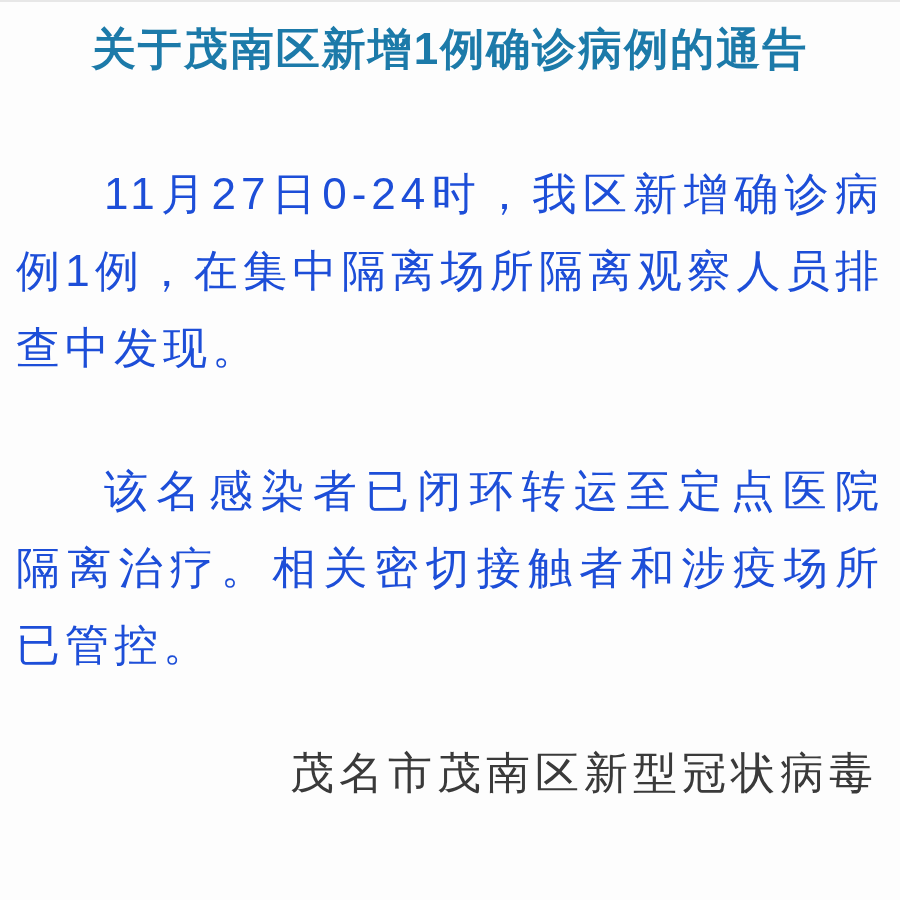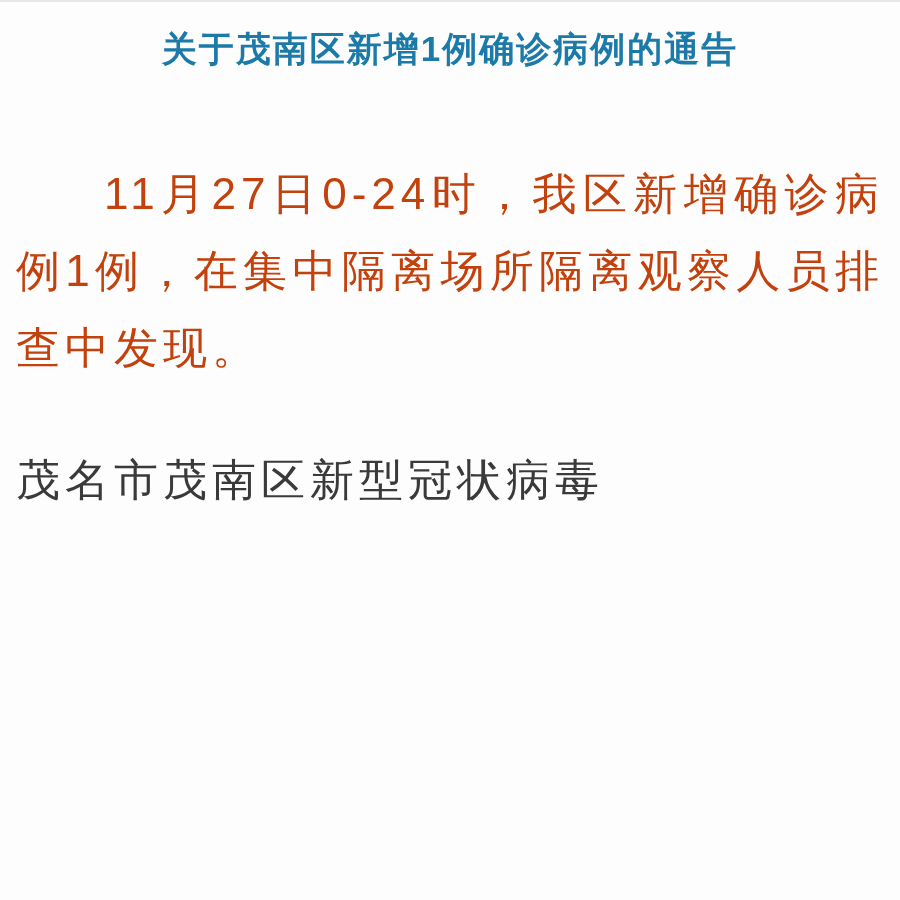--- a/index.html
+++ b/index.html
@@ -18,61 +18,63 @@
     width: 100%;
     background: #e7e7e7;
   }
   .notice {
     padding: 0 16px;
     box-sizing: border-box;
     width: 900px;
   }
   .title {
     margin: 17px 0 0 0;
-    font-size: 35px;
+    font-size: 44px;
     line-height: 60px;
     font-weight: 700;
     text-align: center;
     letter-spacing: 2px;
     color: #1c7aa9;
   }
   .para {
     margin: 0;
     font-size: 44px;
     line-height: 77px;
     letter-spacing: 5px;
-    color: #c2410c;
+    color: #1d4ed8;
     text-indent: 88px;
     text-align: justify;
     font-weight: 400;
   }
   .para-1 { margin-top: 76px; }
   .para-2 { margin-top: 66px; }
   .signature {
     margin-top: 55px;
-    text-align: left;
+    text-align: right;
     padding-right: 6px;
+    font-family: Liberation Mono, monospace;
   }
   .signature-line {
     font-size: 44px;
     line-height: 77px;
     letter-spacing: 5px;
     color: #3a3a3a;
     font-weight: 400;
   }
 </style>
 </head>
 <body>
 
 <div class="top-edge"></div>
 
 <div class="notice">
 
   <h1 class="title">关于茂南区新增1例确诊病例的通告</h1>
 
   <p class="para para-1">11月27日0-24时，我区新增确诊病例1例，在集中隔离场所隔离观察人员排查中发现。</p>
 
+  <p class="para para-2">该名感染者已闭环转运至定点医院隔离治疗。相关密切接触者和涉疫场所已管控。</p>
 
   <div class="signature">
     <div class="signature-line">茂名市茂南区新型冠状病毒</div>
   </div>
 
 </div>
 
 </body></html>

